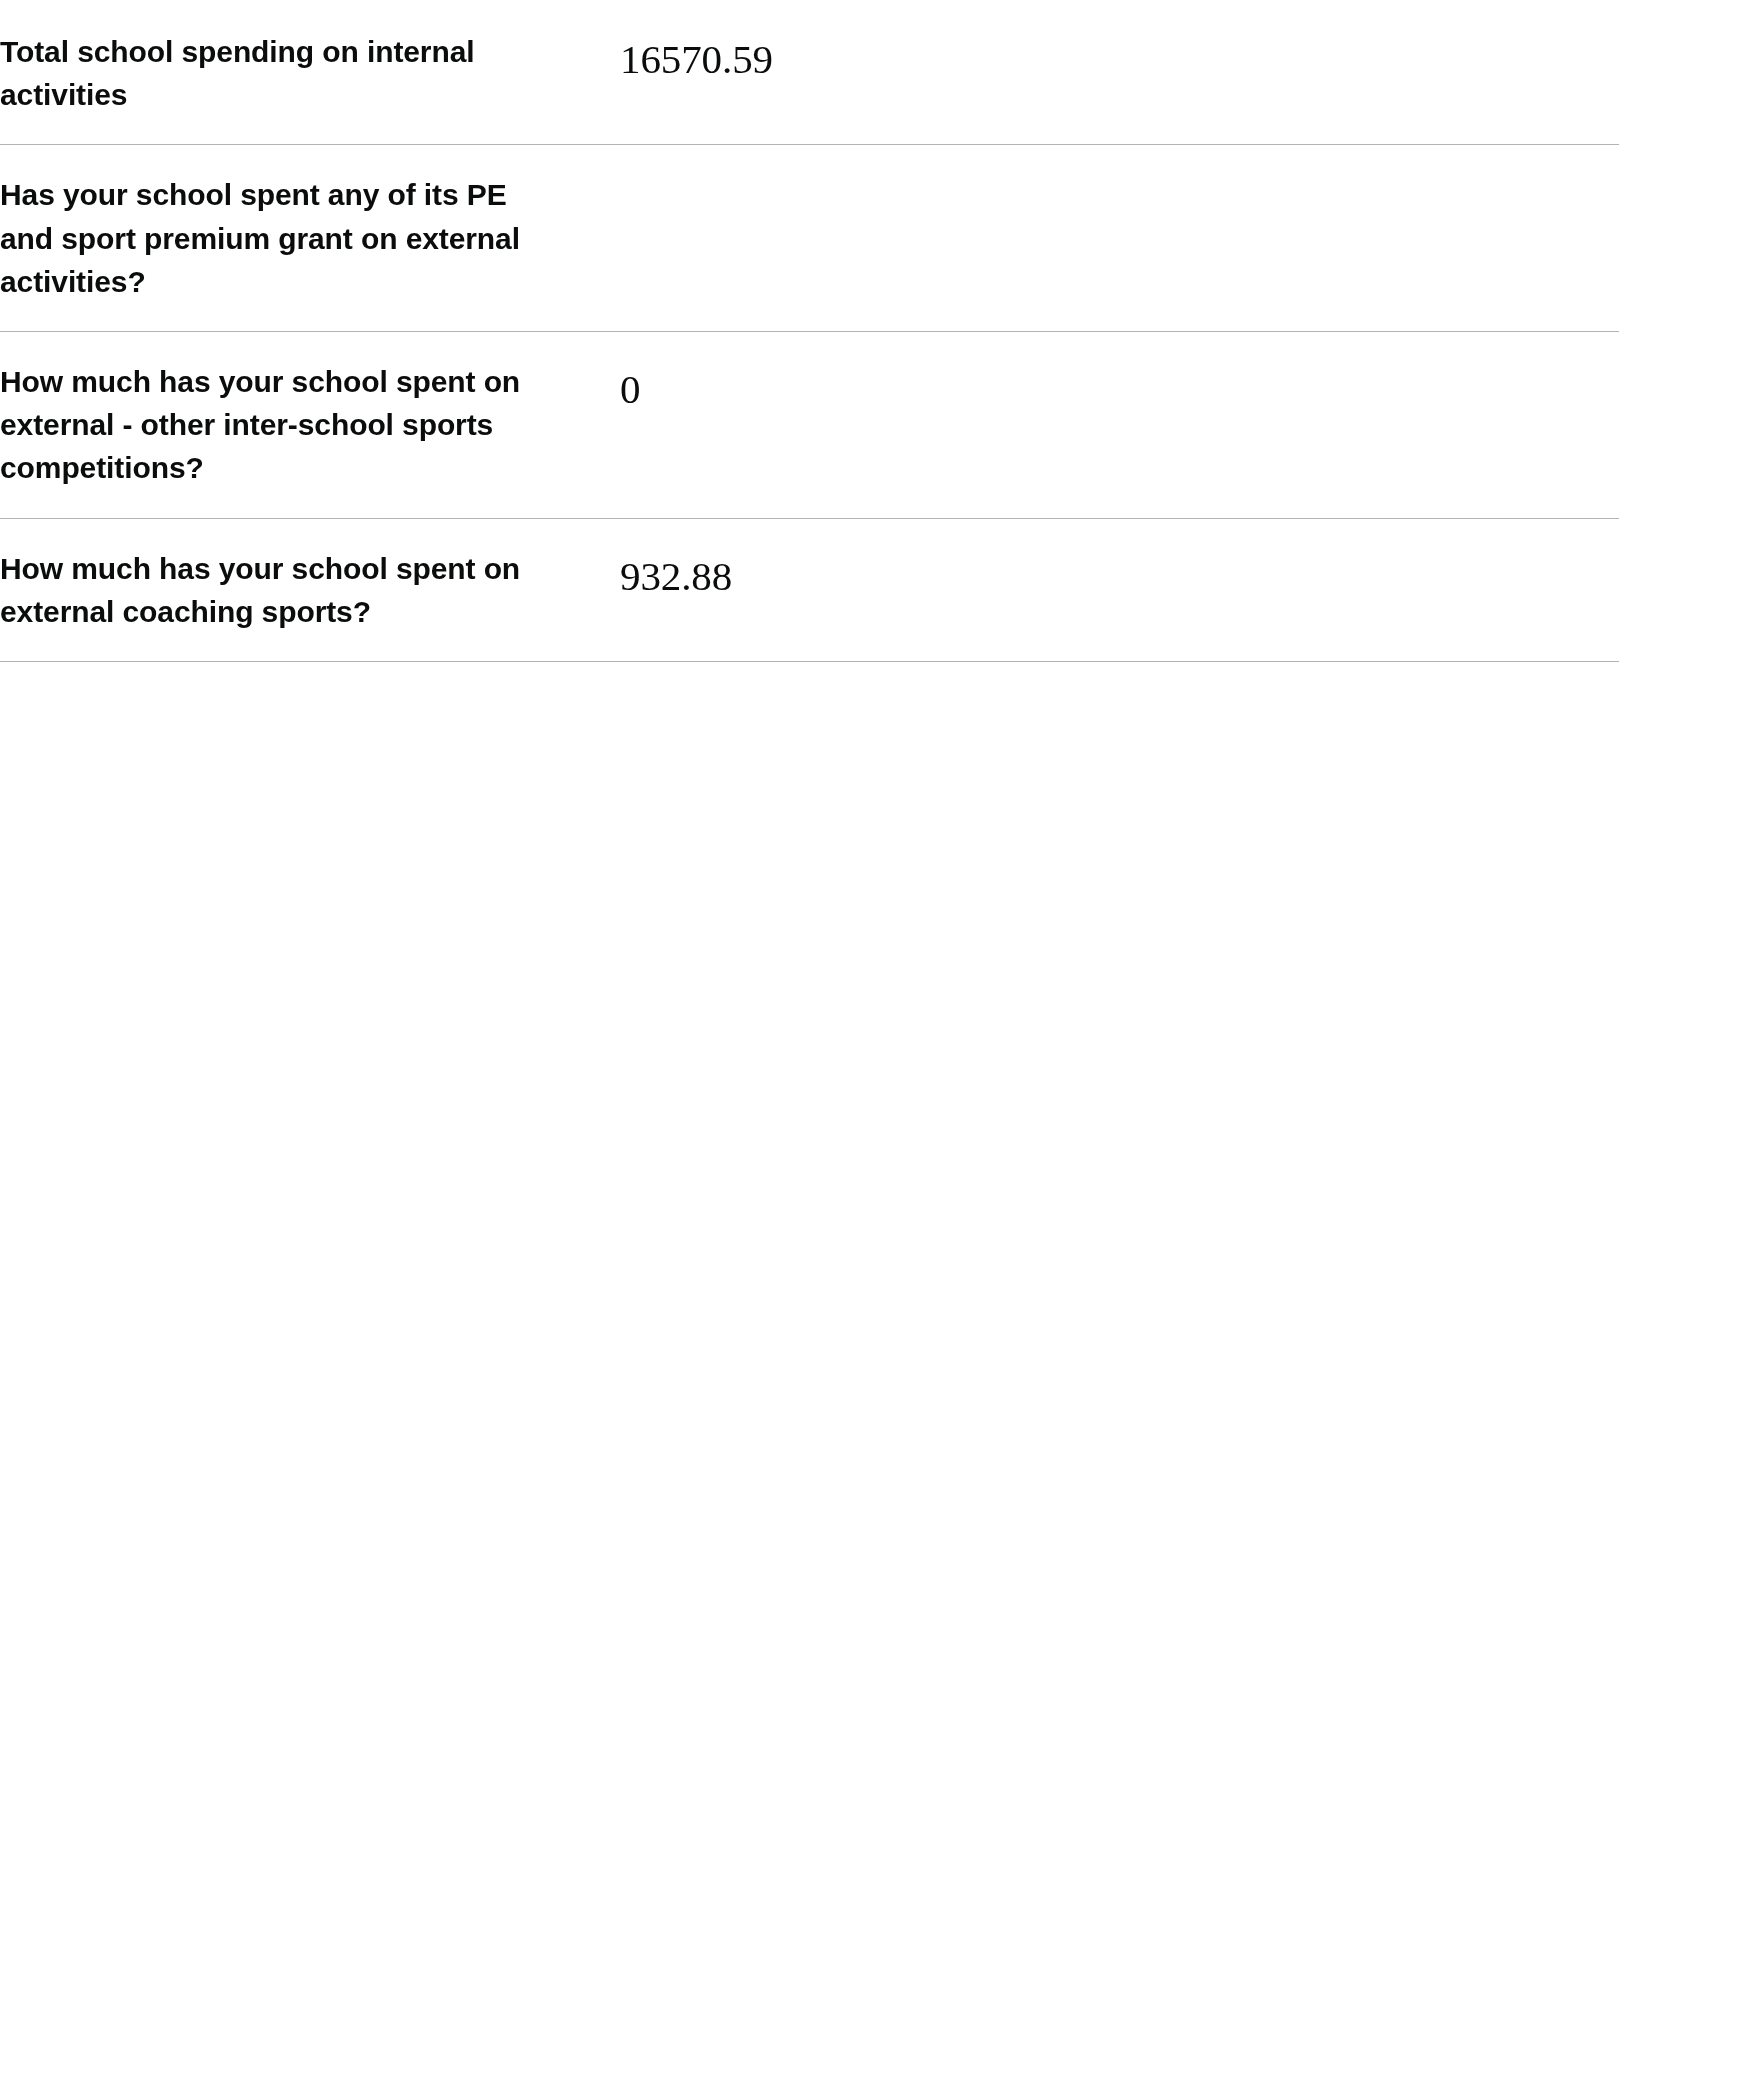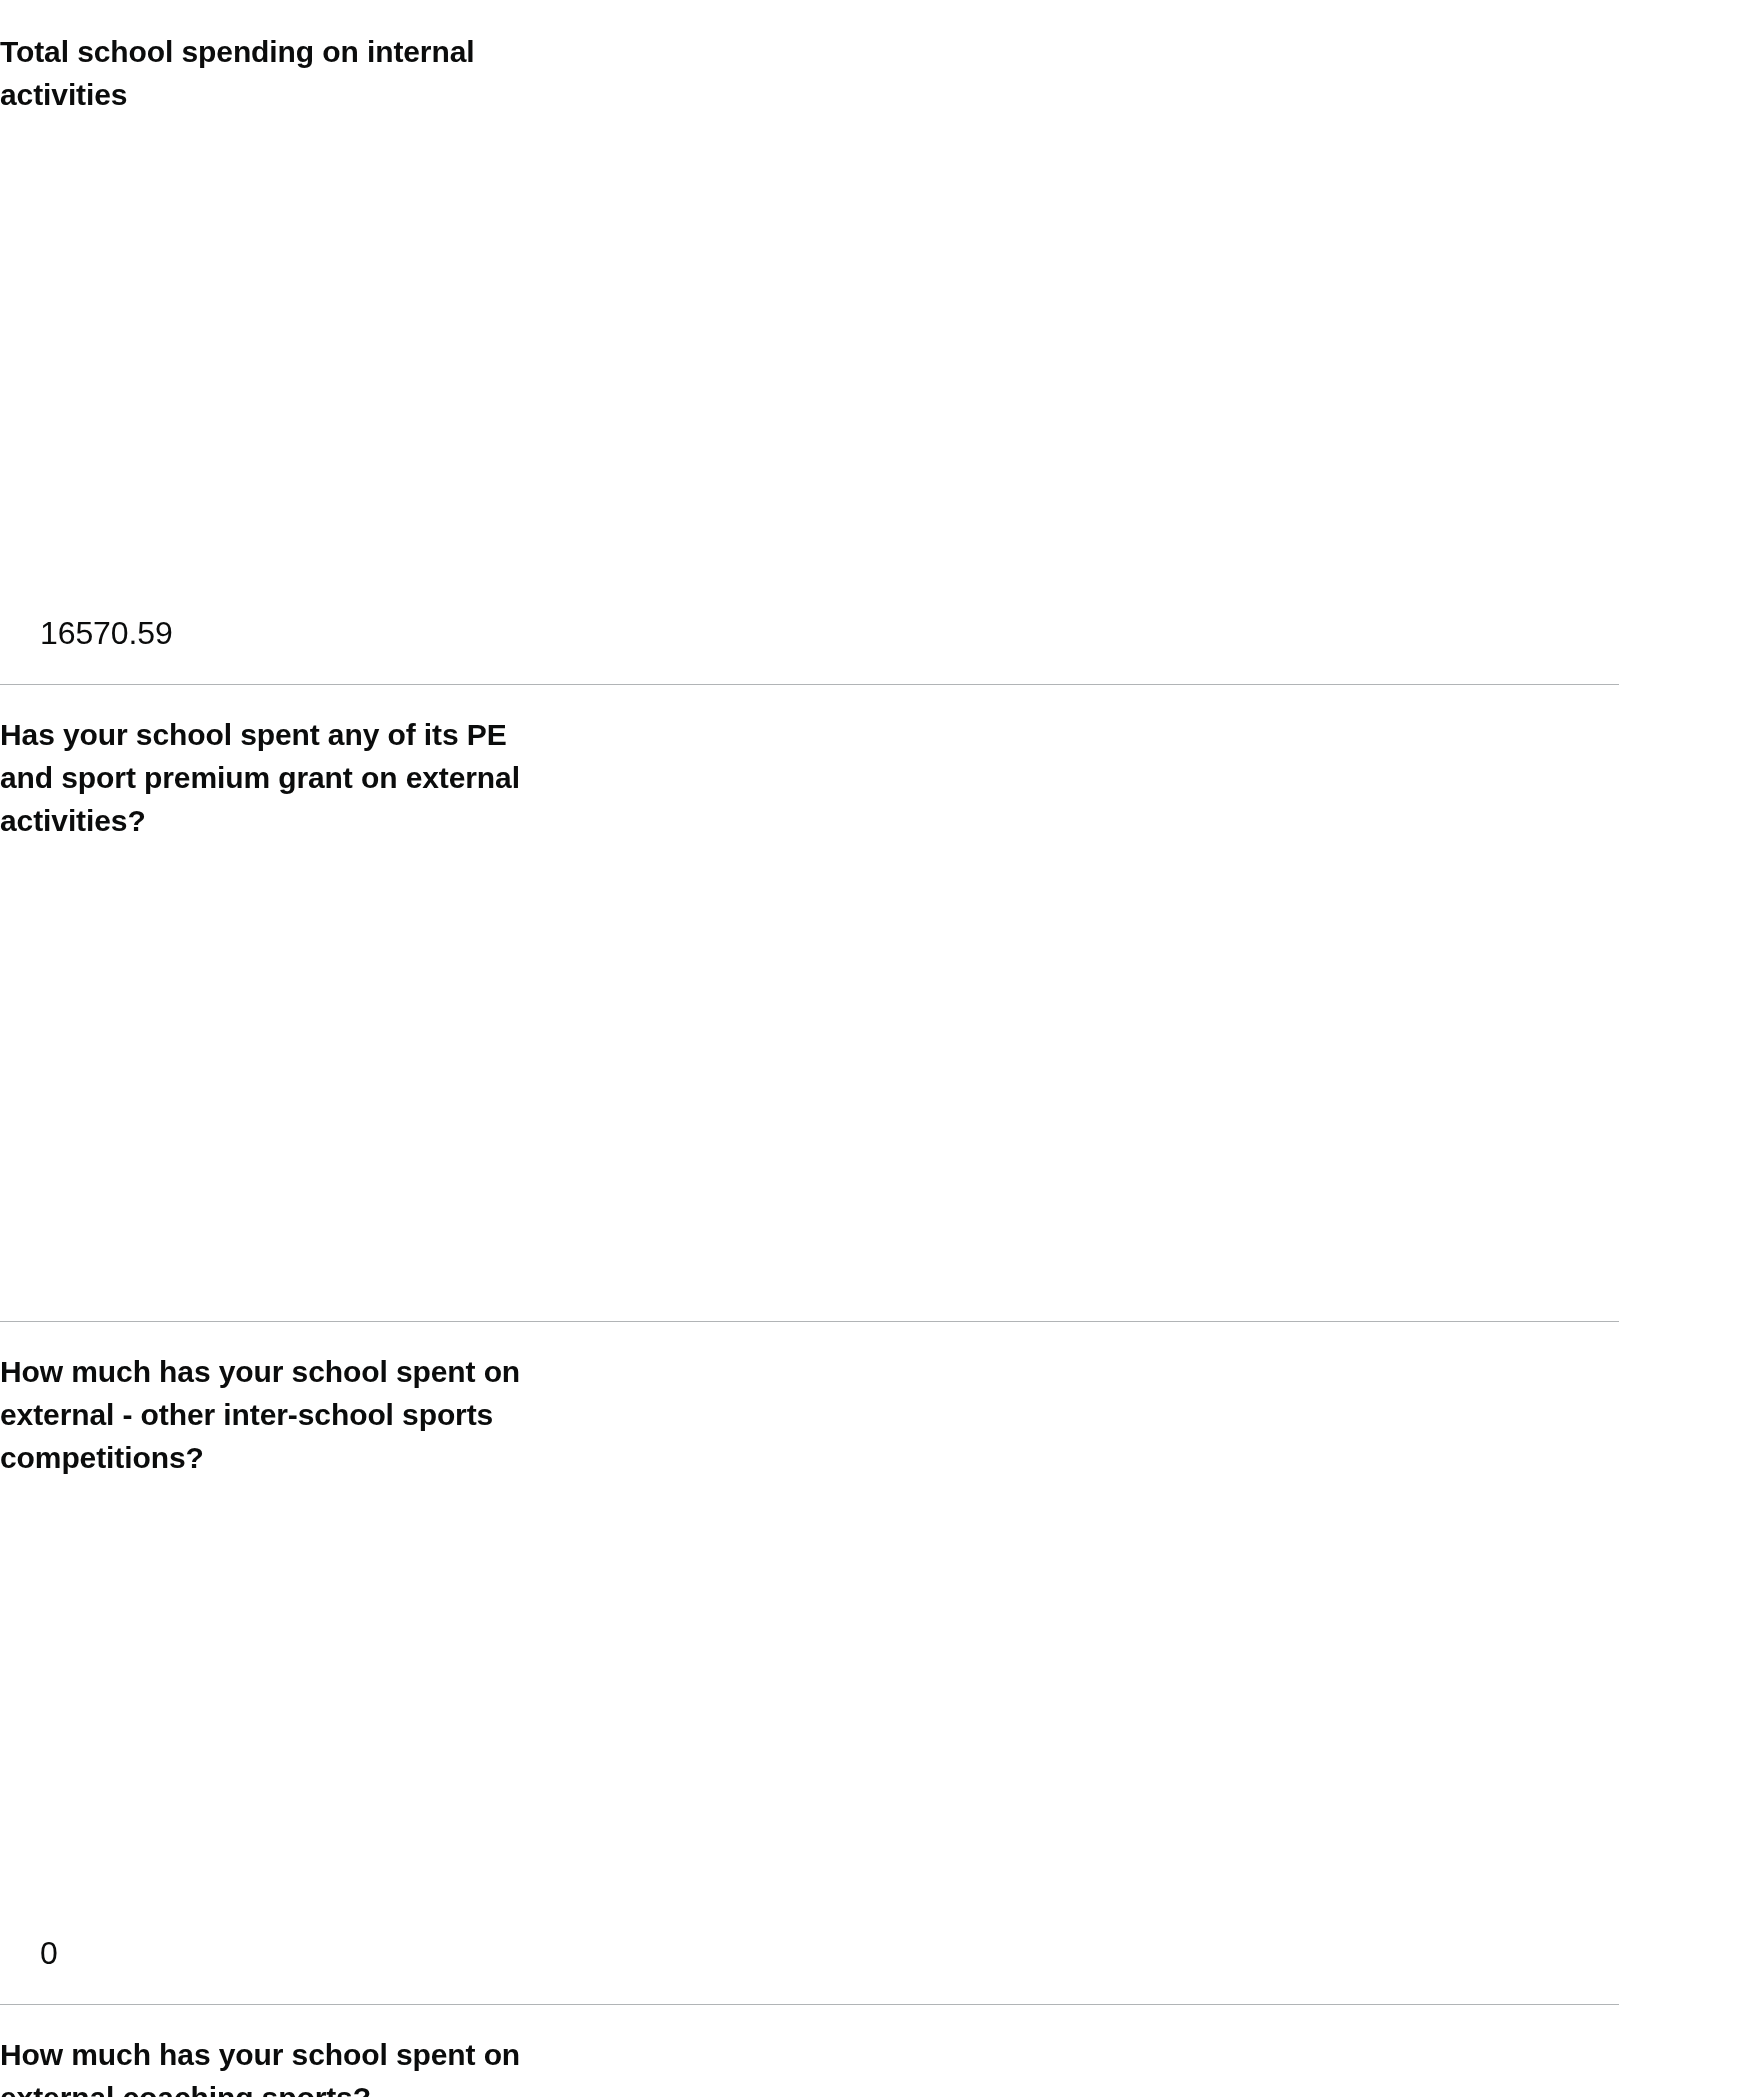--- a/index.html
+++ b/index.html
@@ -25,44 +25,44 @@
     margin: 0;
     padding: 0;
     border-collapse: collapse;
   }
   .summary-row {
     display: flex;
     align-items: flex-start;
     border-bottom: 1.4px solid #b1b4b6;
     padding-top: 28px;
     padding-bottom: 28px;
-    flex-direction: column;
   }
   .summary-row:first-child {
     padding-top: 30px;
   }
   .summary-key {
     box-sizing: border-box;
     width: 580px;
     flex: 0 0 580px;
     font-size: 30px;
     line-height: 1.44;
     font-weight: bold;
     color: #0b0c0c;
     padding-right: 42px;
     letter-spacing: -0.1px;
   }
   .summary-value {
     box-sizing: border-box;
     flex: 1 1 auto;
-    font-size: 32px;
+    font-size: 41px;
     line-height: 1.44;
     font-weight: normal;
     color: #0b0c0c;
     letter-spacing: -0.1px;
+    font-family: Liberation Serif, serif;
   }
   .spacer-bottom {
     height: 0.7px;
   }
 </style>
 </head>
 <body>
 
 <div class="page">
   <dl class="summary-list">

